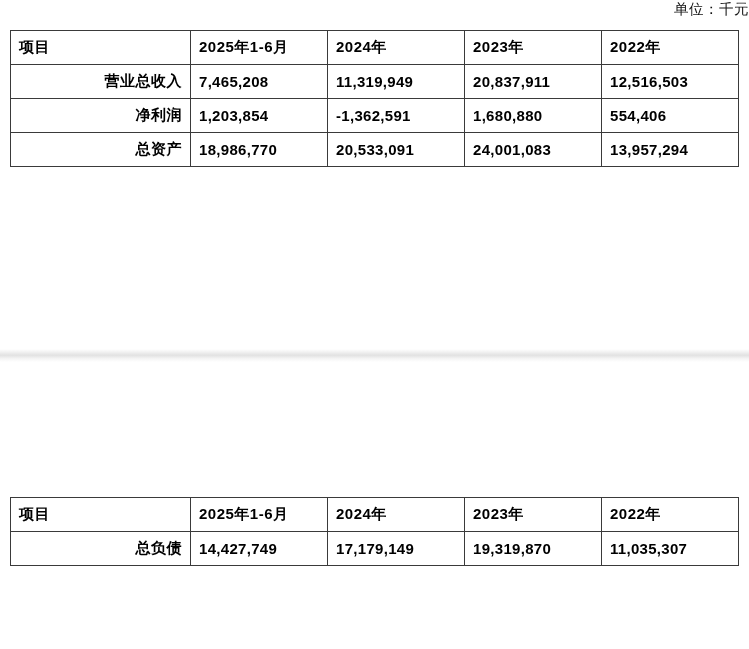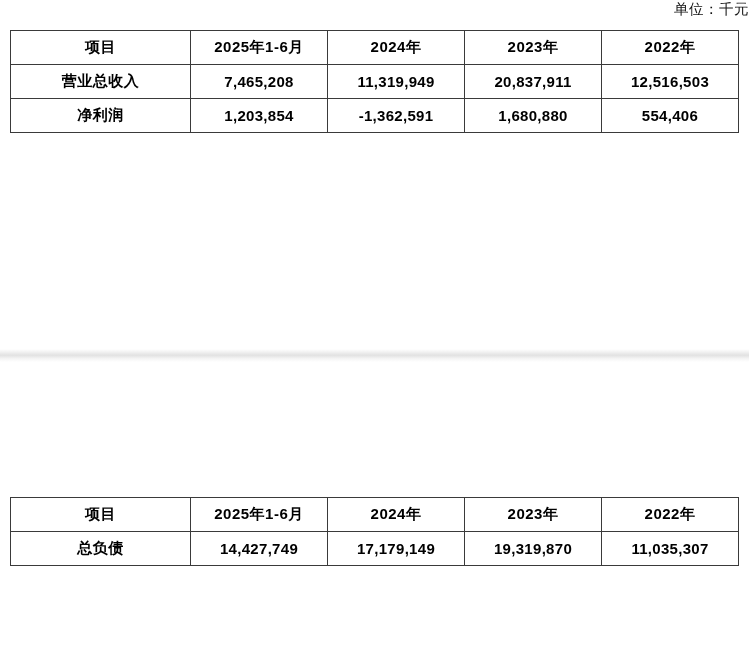--- a/index.html
+++ b/index.html
@@ -34,30 +34,30 @@
     border: 1px solid #3a3a3a;
     height: 34px;
     padding: 0 8px;
     font-size: 15px;
     font-weight: bold;
     color: #000;
     box-sizing: border-box;
     white-space: nowrap;
   }
   table.fin thead th {
-    text-align: center;
+    text-align: left;
     letter-spacing: 0.5px;
   }
   table.fin tbody td.label {
-    text-align: center;
+    text-align: right;
     letter-spacing: 0.5px;
     margin-top: 42px;
   }
   table.fin tbody td.num {
-    text-align: center;
+    text-align: left;
     letter-spacing: 0.3px;
     padding-right: 8px;
   }
   
   #table-one {
     left: 10px;
     top: 30px;
     width: 729px;
   }
   
@@ -113,20 +113,27 @@
       <td class="num">20,837,911</td>
       <td class="num">12,516,503</td>
     </tr>
     <tr>
       <td class="label">净利润</td>
       <td class="num">1,203,854</td>
       <td class="num">-1,362,591</td>
       <td class="num">1,680,880</td>
       <td class="num">554,406</td>
     </tr>
+    <tr>
+      <td class="label">总资产</td>
+      <td class="num">18,986,770</td>
+      <td class="num">20,533,091</td>
+      <td class="num">24,001,083</td>
+      <td class="num">13,957,294</td>
+    </tr>
   </tbody>
 </table>
 
 <div class="divider-band"></div>
 
 <table class="fin" id="table-two">
   <colgroup>
     <col class="col-item">
       <col class="col-data">
       <col class="col-data">

